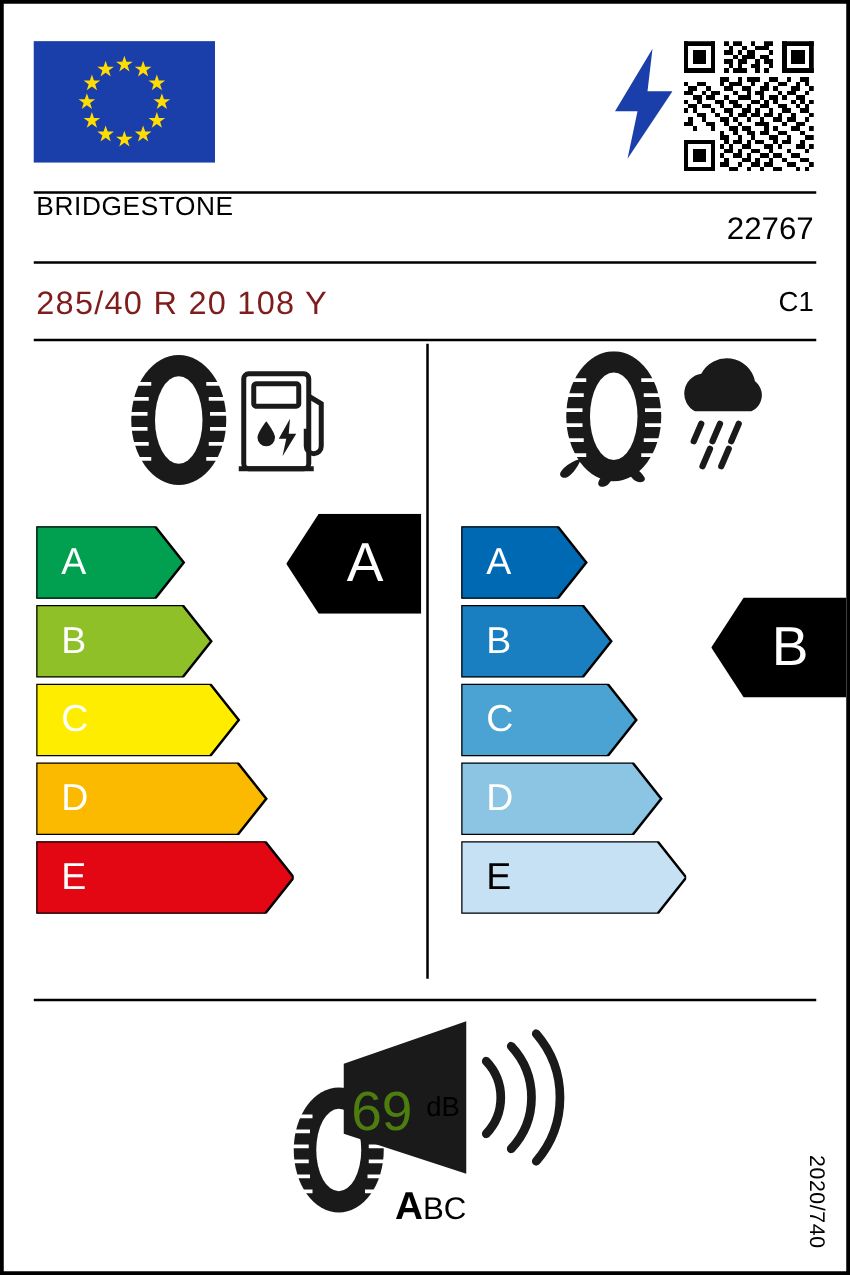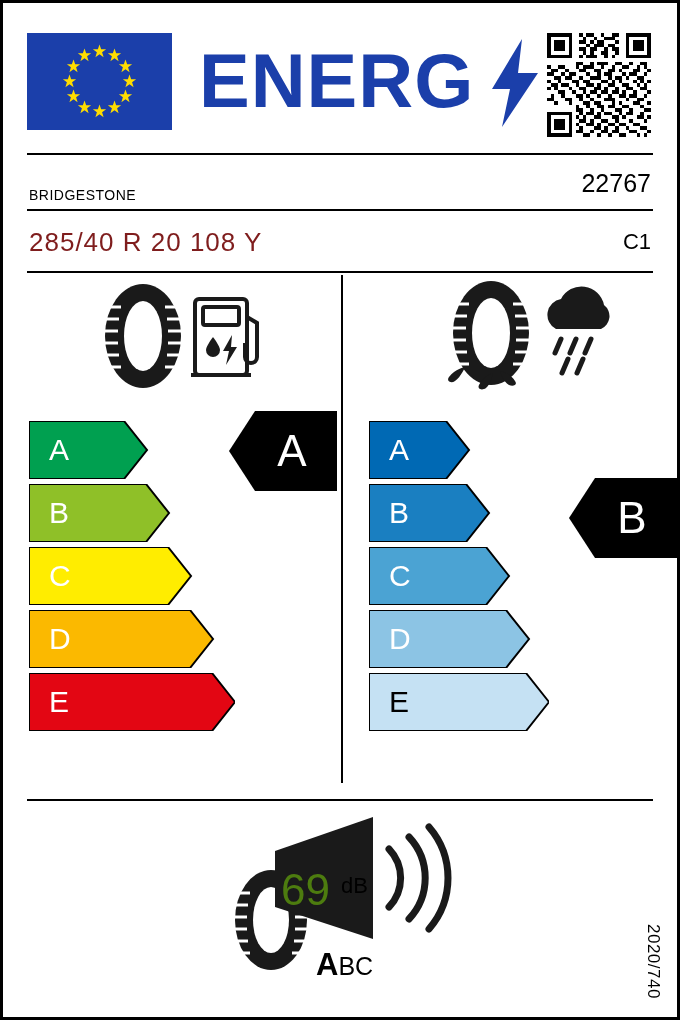--- a/index.html
+++ b/index.html
@@ -66,22 +66,22 @@
     left: 24px;
     width: 626px;
     height: 2px;
     background: #000;
   }
 
   
   .brand {
     position: absolute;
     left: 26px;
-    top: 184px;
-    font-size: 14px;
+    top: 151px;
+    font-size: 21px;
     letter-spacing: 0.5px;
     color: #000;
   }
   .model {
     position: absolute;
     right: 26px;
     top: 166px;
     font-size: 25px;
     color: #000;
   }
@@ -248,21 +248,20 @@
                 <polygon points="0,-7 1.65,-2.2 6.65,-2.2 2.6,0.85 4.1,5.7 0,2.7 -4.1,5.7 -2.6,0.85 -6.65,-2.2 -1.65,-2.2"></polygon>
               </g>
             <g transform="rotate(330) translate(0,-30) rotate(-330)">
                 <polygon points="0,-7 1.65,-2.2 6.65,-2.2 2.6,0.85 4.1,5.7 0,2.7 -4.1,5.7 -2.6,0.85 -6.65,-2.2 -1.65,-2.2"></polygon>
               </g>
           </g>
         </g>
       </svg>
     </div>
 
-    <div class="energ-text">ENERG</div>
 
     <div class="bolt">
       <svg width="46" height="88" viewBox="0 0 46 88" aria-hidden="true">
         <polygon points="30,0 0,50 18,50 10,88 46,34 26,34" fill="#1b3faa"></polygon>
       </svg>
     </div>
 
     <div class="qr">
       <svg width="104" height="104" viewBox="0 0 29 29" shape-rendering="crispEdges" aria-hidden="true">
         <rect width="29" height="29" fill="#fff"></rect>

